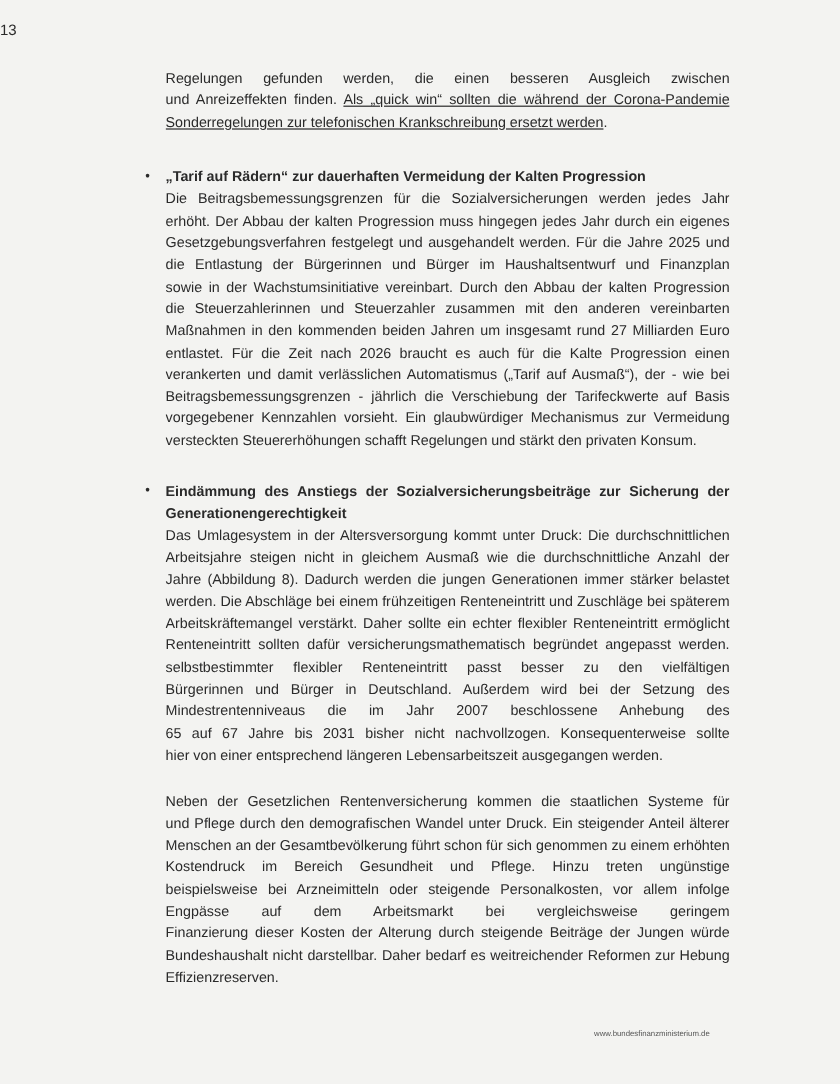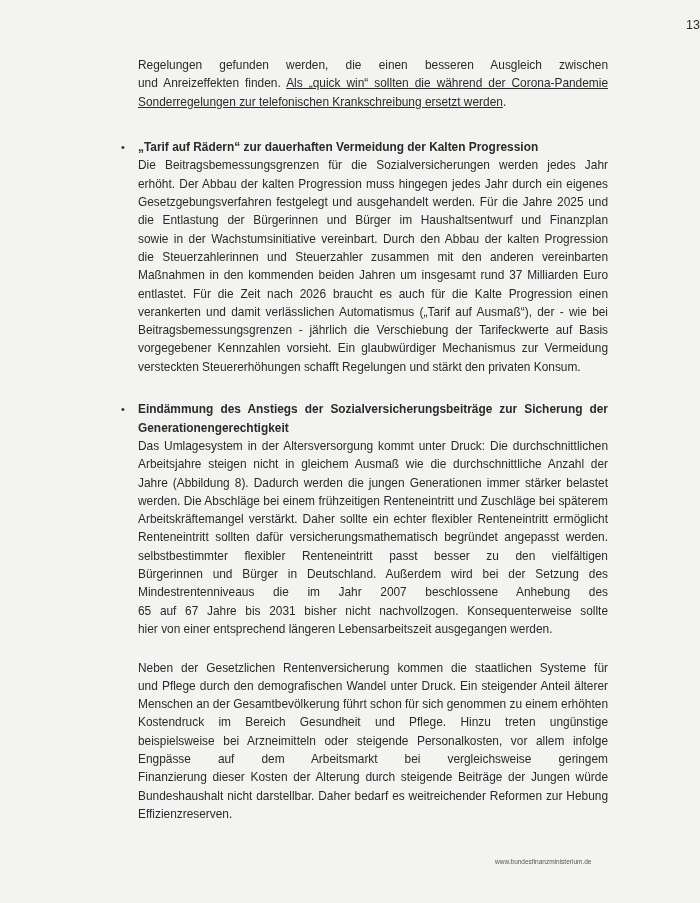--- a/index.html
+++ b/index.html
@@ -6,21 +6,21 @@
   body {
     width: 700px; height: 903px;
     background: #f3f3f1;
     font-family: "Liberation Sans", "DejaVu Sans", sans-serif;
     color: #2a2a2a;
     position: relative;
     overflow: hidden;
   }
   .page-number {
     position: absolute; top: 18px; left: 0; width: 700px;
-    text-align: right; font-size: 12.5px;
+    text-align: left; font-size: 12.5px;
   }
   .content {
     position: absolute; left: 138px; top: 56px; width: 470px;
     font-size: 11.9px;
   }
   .line {
     height: 18.3px; line-height: 18.3px;
     white-space: nowrap;
     text-align: justify; text-align-last: justify;
     overflow: hidden;
@@ -58,21 +58,21 @@
   <div class="block">
     <span class="bullet">•</span>
     <div class="line last bold" style="white-space: normal; height: 18.3px;">„Tarif auf Rädern“ zur dauerhaften Vermeidung der Kalten Progression</div>
     <div id="s1-lines">
         <div class="line" style="white-space: normal; height: 18.3px;">Die Beitragsbemessungsgrenzen für die Sozialversicherungen werden jedes Jahr automatisch</div>
         <div class="line" style="white-space: normal; height: 18.3px;">erhöht. Der Abbau der kalten Progression muss hingegen jedes Jahr durch ein eigenes</div>
         <div class="line" style="white-space: normal; height: 18.3px;">Gesetzgebungsverfahren festgelegt und ausgehandelt werden. Für die Jahre 2025 und 2026 ist</div>
         <div class="line" style="white-space: normal; height: 18.3px;">die Entlastung der Bürgerinnen und Bürger im Haushaltsentwurf und Finanzplan enthalten,</div>
         <div class="line" style="white-space: normal; height: 18.3px;">sowie in der Wachstumsinitiative vereinbart. Durch den Abbau der kalten Progression werden</div>
         <div class="line" style="white-space: normal; height: 18.3px;">die Steuerzahlerinnen und Steuerzahler zusammen mit den anderen vereinbarten steuerlichen</div>
-        <div class="line" style="white-space: normal; height: 18.3px;">Maßnahmen in den kommenden beiden Jahren um insgesamt rund 37 Milliarden Euro</div>
+        <div class="line" style="white-space: normal; height: 18.3px;">Maßnahmen in den kommenden beiden Jahren um insgesamt rund 27 Milliarden Euro</div>
         <div class="line" style="white-space: normal; height: 18.3px;">entlastet. Für die Zeit nach 2026 braucht es auch für die Kalte Progression einen gesetzlich</div>
         <div class="line" style="white-space: normal; height: 18.3px;">verankerten und damit verlässlichen Automatismus („Tarif auf Ausmaß“), der - wie bei den</div>
         <div class="line" style="white-space: normal; height: 18.3px;">Beitragsbemessungsgrenzen - jährlich die Verschiebung der Tarifeckwerte auf Basis gesetzlich</div>
         <div class="line" style="white-space: normal; height: 18.3px;">vorgegebener Kennzahlen vorsieht. Ein glaubwürdiger Mechanismus zur Vermeidung von</div>
         <div class="line last" style="white-space: normal; height: 18.3px;">versteckten Steuererhöhungen schafft Regelungen und stärkt den privaten Konsum.</div>
       </div>
   </div>
 
   <div class="gap"></div>
   <div style="height:6px"></div>

